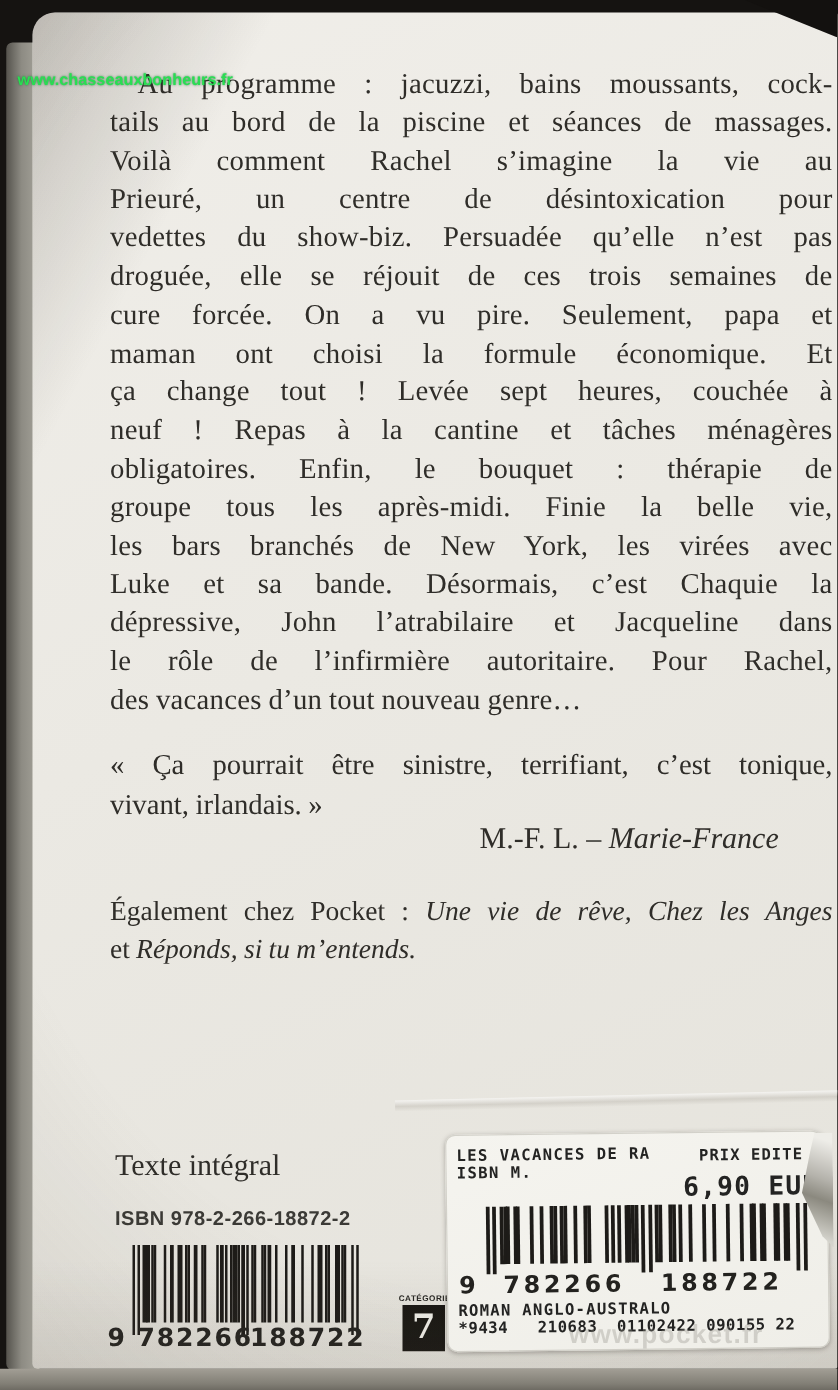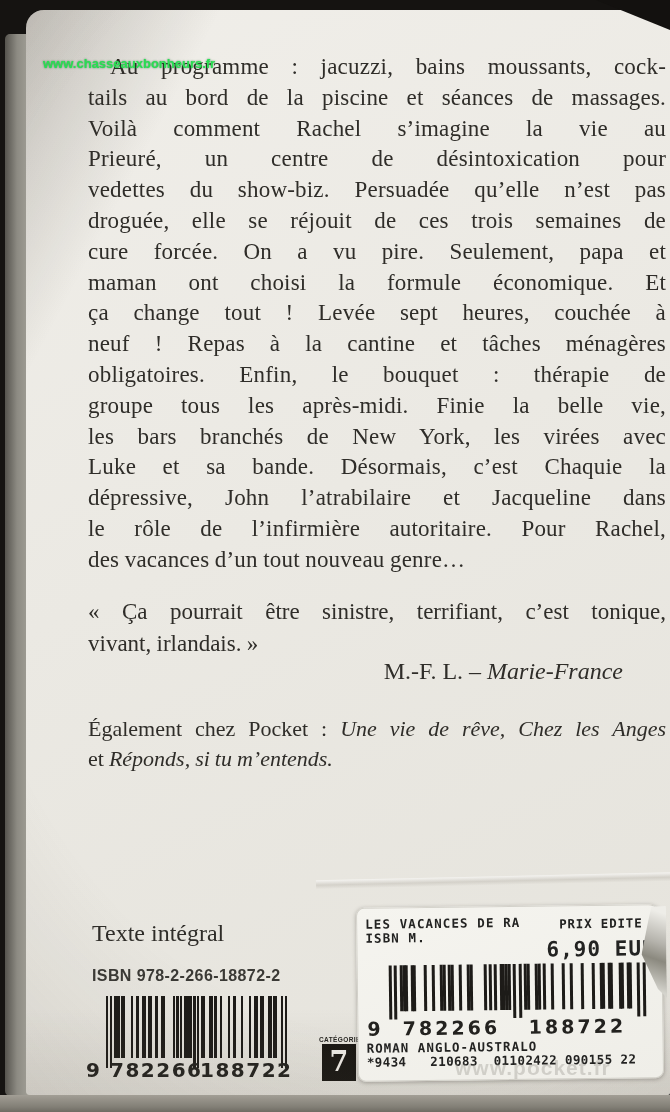--- a/index.html
+++ b/index.html
@@ -83,21 +83,21 @@
   .ean-stk .d2{left:150px;width:116px;text-align:center;letter-spacing:3px;}
   .stk-cat{position:absolute;left:9px;top:133px;font-size:12.5px;letter-spacing:1px;white-space:nowrap;}
   .stk-code{position:absolute;left:9px;top:147px;font-size:12.5px;letter-spacing:.4px;white-space:pre;}
   .fold{position:absolute;right:-4px;top:2px;width:32px;height:92px;
     background:linear-gradient(200deg,#eeede8 8%,#b5b3ac 38%,#8b897f 55%,#d4d3cc 85%);
     clip-path:polygon(55% 0,100% 0,100% 100%,72% 90%,22% 52%,44% 16%);}
 
   
   .green-wm{position:absolute;left:14px;top:56px;font-family:"Liberation Sans",sans-serif;
     font-size:13px;font-weight:700;color:#28df52;white-space:nowrap;
-    text-shadow:0 0 2px rgba(6,100,30,.75);z-index:6;margin-left:29px;}
+    text-shadow:0 0 2px rgba(6,100,30,.75);z-index:6;}
   .pocket-wm{position:absolute;left:455px;top:1056px;font-family:"Liberation Sans",sans-serif;
     font-size:21px;font-weight:700;color:#8e8c84;opacity:.32;letter-spacing:1px;z-index:5;}
 </style>
 </head>
 <body>
 
 <div class="page">
 
   <div class="edge-strip"></div>
 

